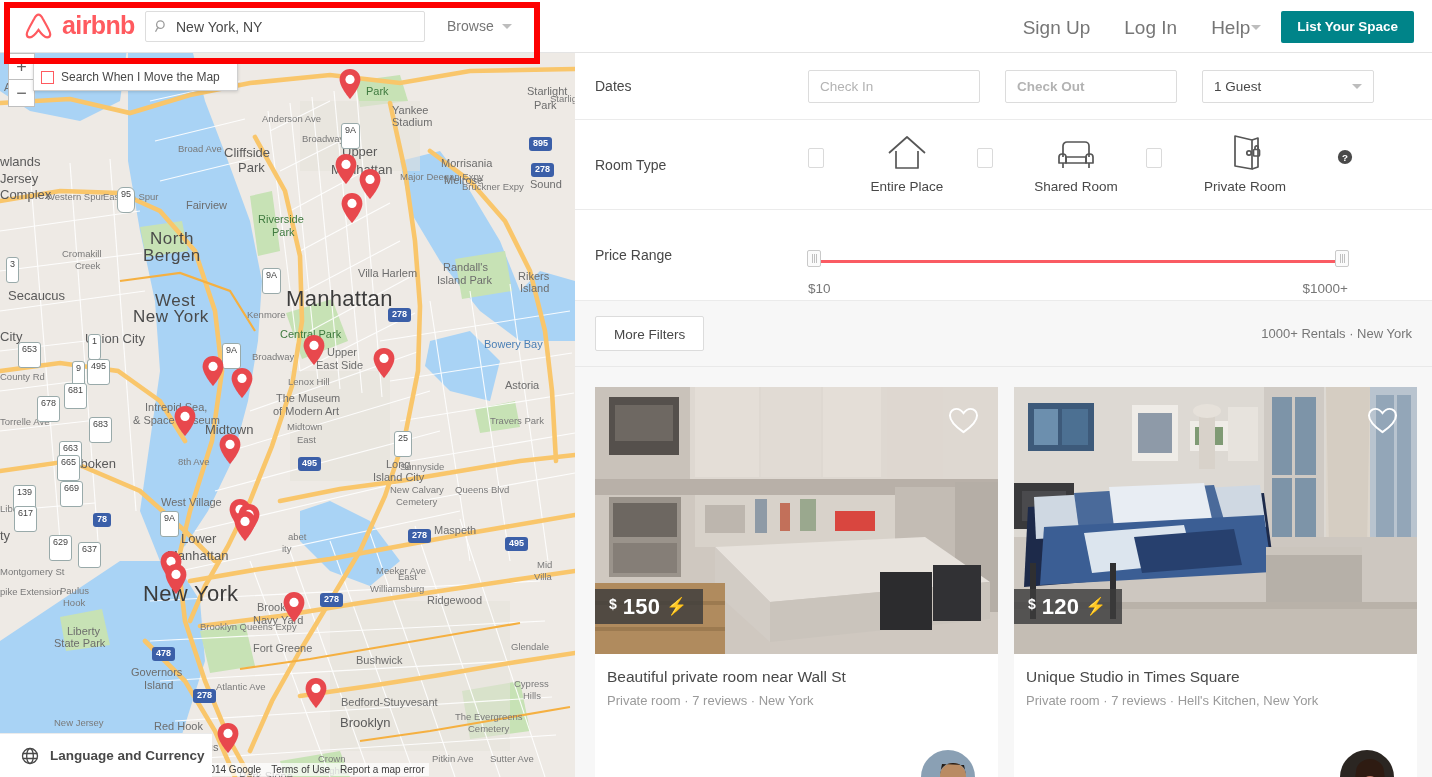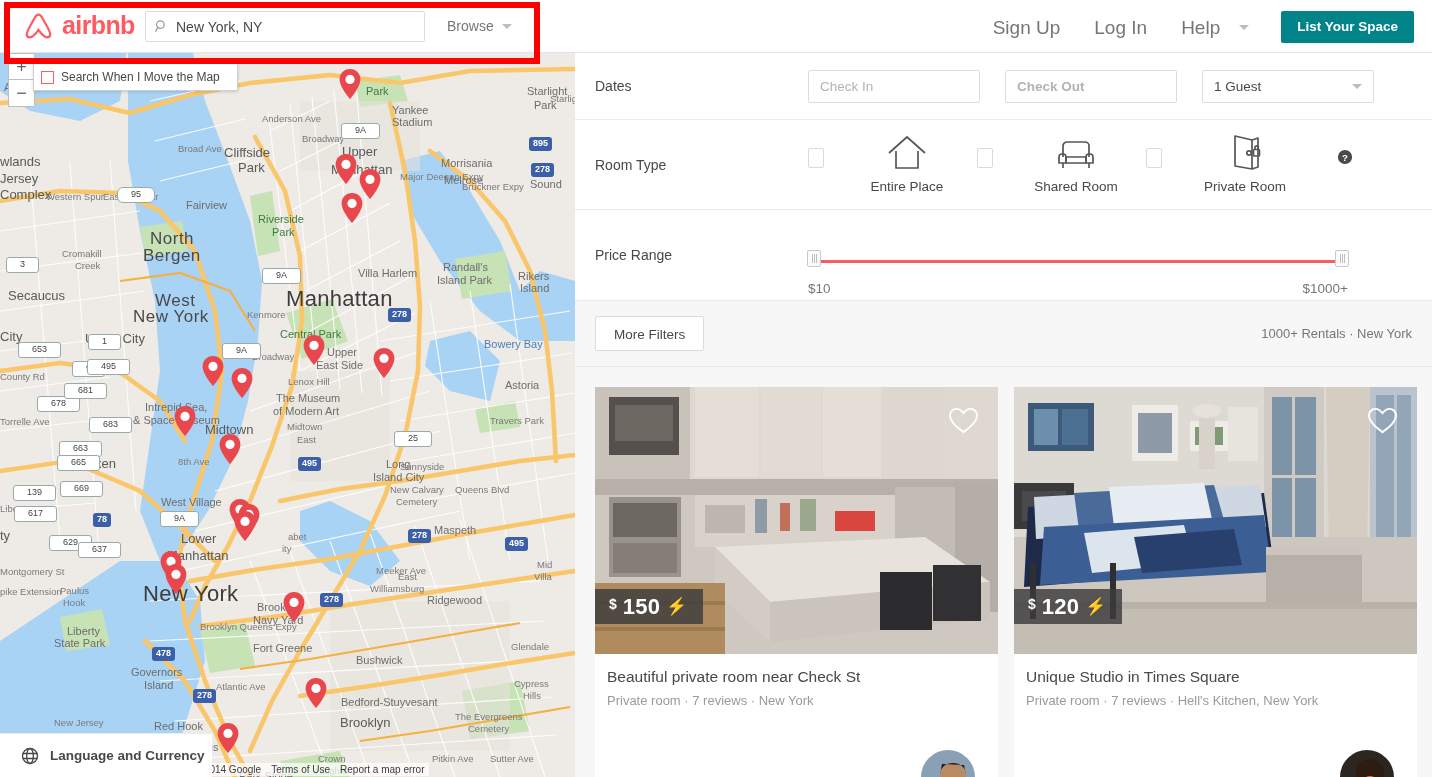--- a/index.html
+++ b/index.html
@@ -46,21 +46,21 @@
     border-left: 5px solid transparent; border-right: 5px solid transparent;
     border-top: 5px solid #bdbdbd;
   }
   .nav-right {
     position: absolute; right: 18px; top: 11px;
     display: flex; align-items: center; gap: 0;
   }
   .nav-link {
     font-size: 19px; color: #767676; padding: 0 17px; line-height: 31px;
   }
-  .nav-help { display: flex; align-items: center; gap: 19px; padding-right: 32px; }
+  .nav-help { display: flex; align-items: center; gap: 1px; padding-right: 20px; }
   .list-space-btn {
     background: #008489; color: #ffffff; font-size: 13.5px; font-weight: bold;
     padding: 0 16px; height: 32px; line-height: 32px; border-radius: 2px;
     white-space: nowrap;
   }
 
   
   .annot-box {
     position: absolute; left: 4px; top: 2px; width: 536px; height: 62px;
     border: 6px solid #fd0000; z-index: 60; pointer-events: none;
@@ -85,21 +85,21 @@
   }
   .lbl-city { font-size: 17px; color: #4a4a4a; font-weight: normal; letter-spacing: .5px;}
   .lbl-big  { font-size: 22px; color: #3c3c3c; letter-spacing: .3px;}
   .lbl-med  { font-size: 13px; color: #5a5a5a; }
   .lbl-sm   { font-size: 11px; color: #6d6d6d; }
   .lbl-xs   { font-size: 9.5px; color: #7a7a7a; }
   .lbl-park { font-size: 11px; color: #3f7a3f; }
   .lbl-water{ font-size: 11px; color: #4a7fb5; }
   .shield {
     position: absolute; background: #fff; border: 1px solid #9aa; border-radius: 3px;
-    font-size: 9px; color: #444; padding: 0 13px; line-height: 12px; height: 16px;
+    font-size: 9px; color: #444; padding: 0 3px; line-height: 12px; height: 26px;
   }
   .shield-i {
     position: absolute; background: #3b5fa8; border-radius: 3px;
     font-size: 9px; color: #fff; padding: 0 4px; line-height: 13px; height: 14px;
     font-weight: bold;
   }
   .pin { position: absolute; width: 22px; height: 30px; }
 
   .map-controls { position: absolute; left: 8px; top: 12px; z-index: 12; }
   .zoom-btn {
@@ -734,21 +734,21 @@
         <div class="avatar">
           <svg viewBox="0 0 60 60" width="60" height="60">
             <rect width="60" height="60" fill="#8aa0b4"></rect>
             <rect y="30" width="60" height="30" fill="#7d6b52"></rect>
             <circle cx="32" cy="26" r="13" fill="#b98b63"></circle>
             <path d="M19 24 a13 11 0 0 1 26 0 l-2-9 -22-1 z" fill="#241c16"></path>
             <path d="M14 60 a18 15 0 0 1 36 0 z" fill="#3f4d3a"></path>
           </svg>
         </div>
         <div class="card-meta">
-          <div class="card-title">Beautiful private room near Check St</div>
+          <div class="card-title">Beautiful private room near Wall St</div>
           <div class="card-sub">Private room · 7 reviews · New York</div>
         </div>
       </div>
 
       <div class="card">
         <div class="card-photo">
           <svg viewBox="0 0 403 267" width="403" height="267" preserveAspectRatio="none">
             <rect width="403" height="267" fill="#d7d3cd"></rect>
             <rect x="0" y="0" width="403" height="150" fill="#ddd9d3"></rect>
             <rect x="14" y="16" width="66" height="48" fill="#3d5a7a"></rect>

